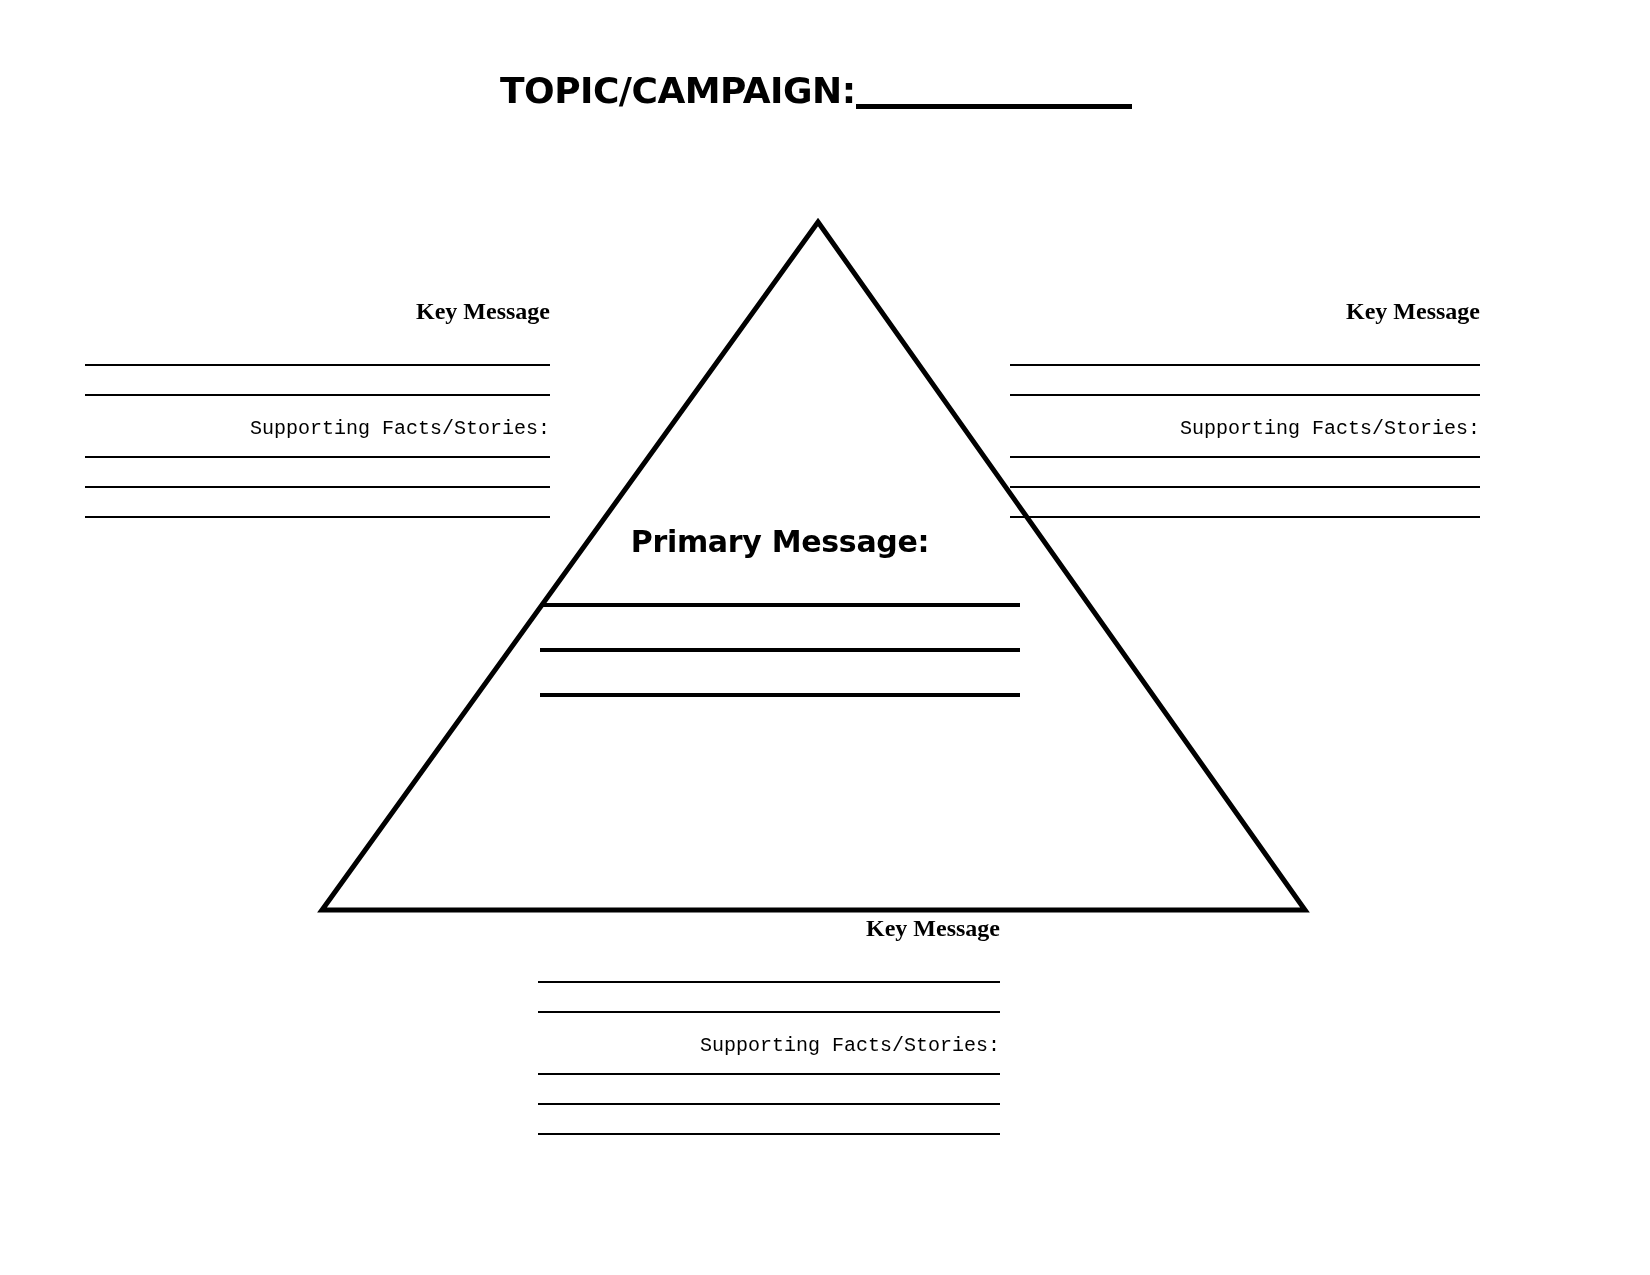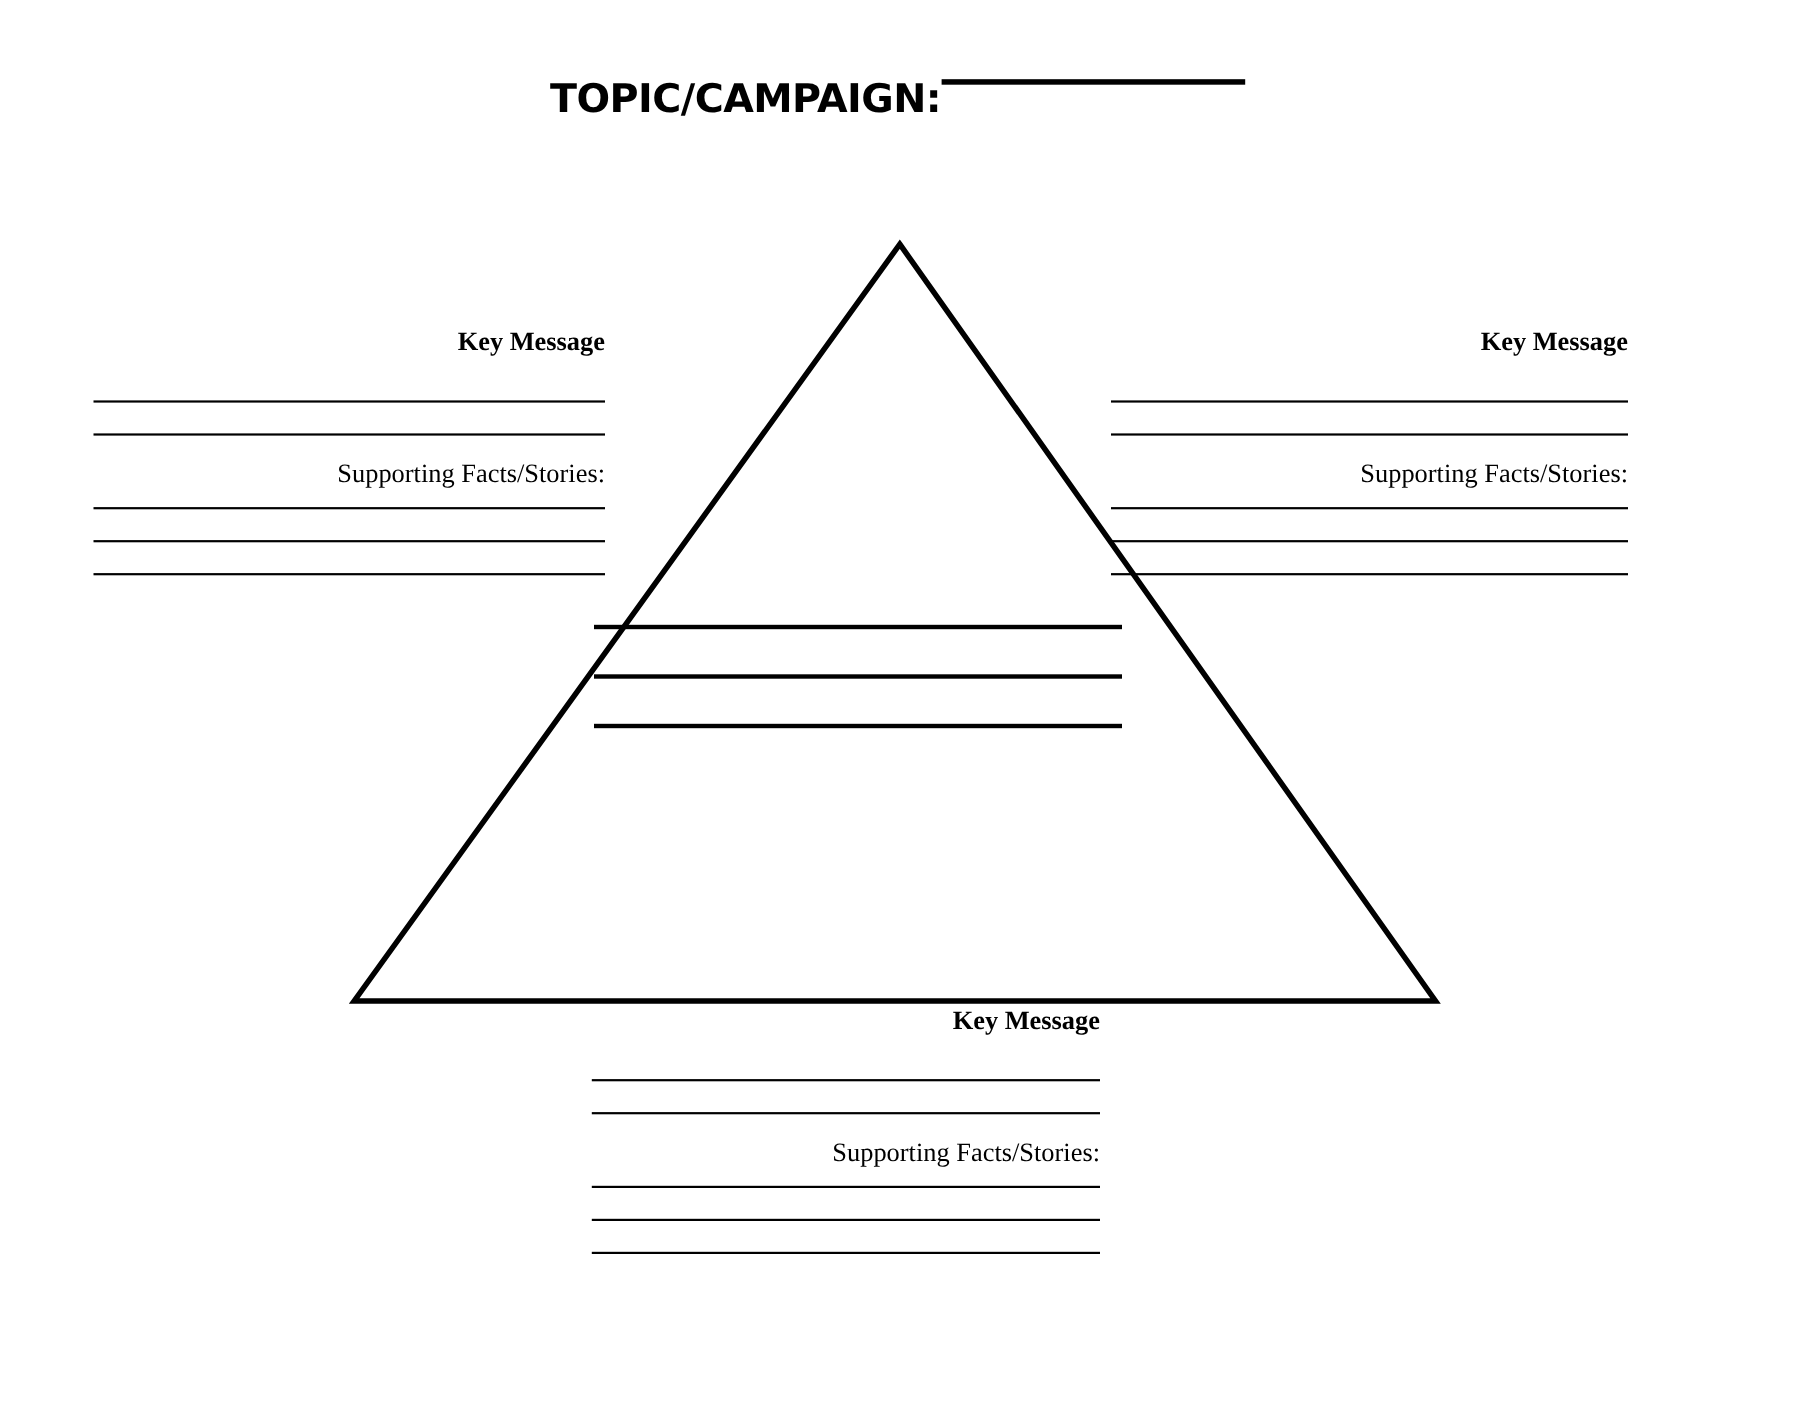--- a/index.html
+++ b/index.html
@@ -18,21 +18,21 @@
     background: #ffffff;
     overflow: hidden;
   }
 
   
   .title-row {
     position: absolute;
     left: 500px;
     top: 70px;
     display: flex;
-    align-items: flex-start;
+    align-items: flex-end;
     white-space: nowrap;
   }
   .title-text {
     font-family: "DejaVu Sans", sans-serif;
     font-weight: bold;
     font-size: 36px;
     letter-spacing: -0.5px;
   }
   .title-blank {
     display: inline-block;
@@ -60,23 +60,23 @@
     text-align: right;
   }
   .block-heading {
     font-family: "Liberation Serif", serif;
     font-weight: bold;
     font-size: 24px;
     margin: 0 0 10px 0;
     line-height: 1.1;
   }
   .block-sub {
-    font-family: Liberation Serif, serif;
+    font-family: Liberation Mono, monospace;
     font-weight: normal;
-    font-size: 24px;
+    font-size: 20px;
     margin: 0;
     line-height: 1.1;
   }
   .rule {
     border-bottom: 2px solid #000;
     width: 100%;
   }
   .rule-gap-1 { height: 30px; }
   .rule-gap-2 { height: 28px; }
   .spacer-after-lines { height: 22px; }
@@ -119,20 +119,21 @@
   <div class="title-row">
     <span class="title-text">TOPIC/CAMPAIGN:</span>
     <span class="title-blank"></span>
   </div>
 
   <svg class="triangle-svg" viewBox="0 0 1650 1275">
     <polygon points="818,222 1305,910 322,910" fill="none" stroke="#000000" stroke-width="5" stroke-linejoin="miter"></polygon>
   </svg>
 
   <div class="primary">
+    <div class="primary-title">Primary Message:</div>
     <div class="primary-lines">
       <div class="primary-rule"></div>
       <div class="primary-gap"></div>
       <div class="primary-rule"></div>
       <div class="primary-gap"></div>
       <div class="primary-rule"></div>
     </div>
   </div>
 
   <div class="block block-left">

